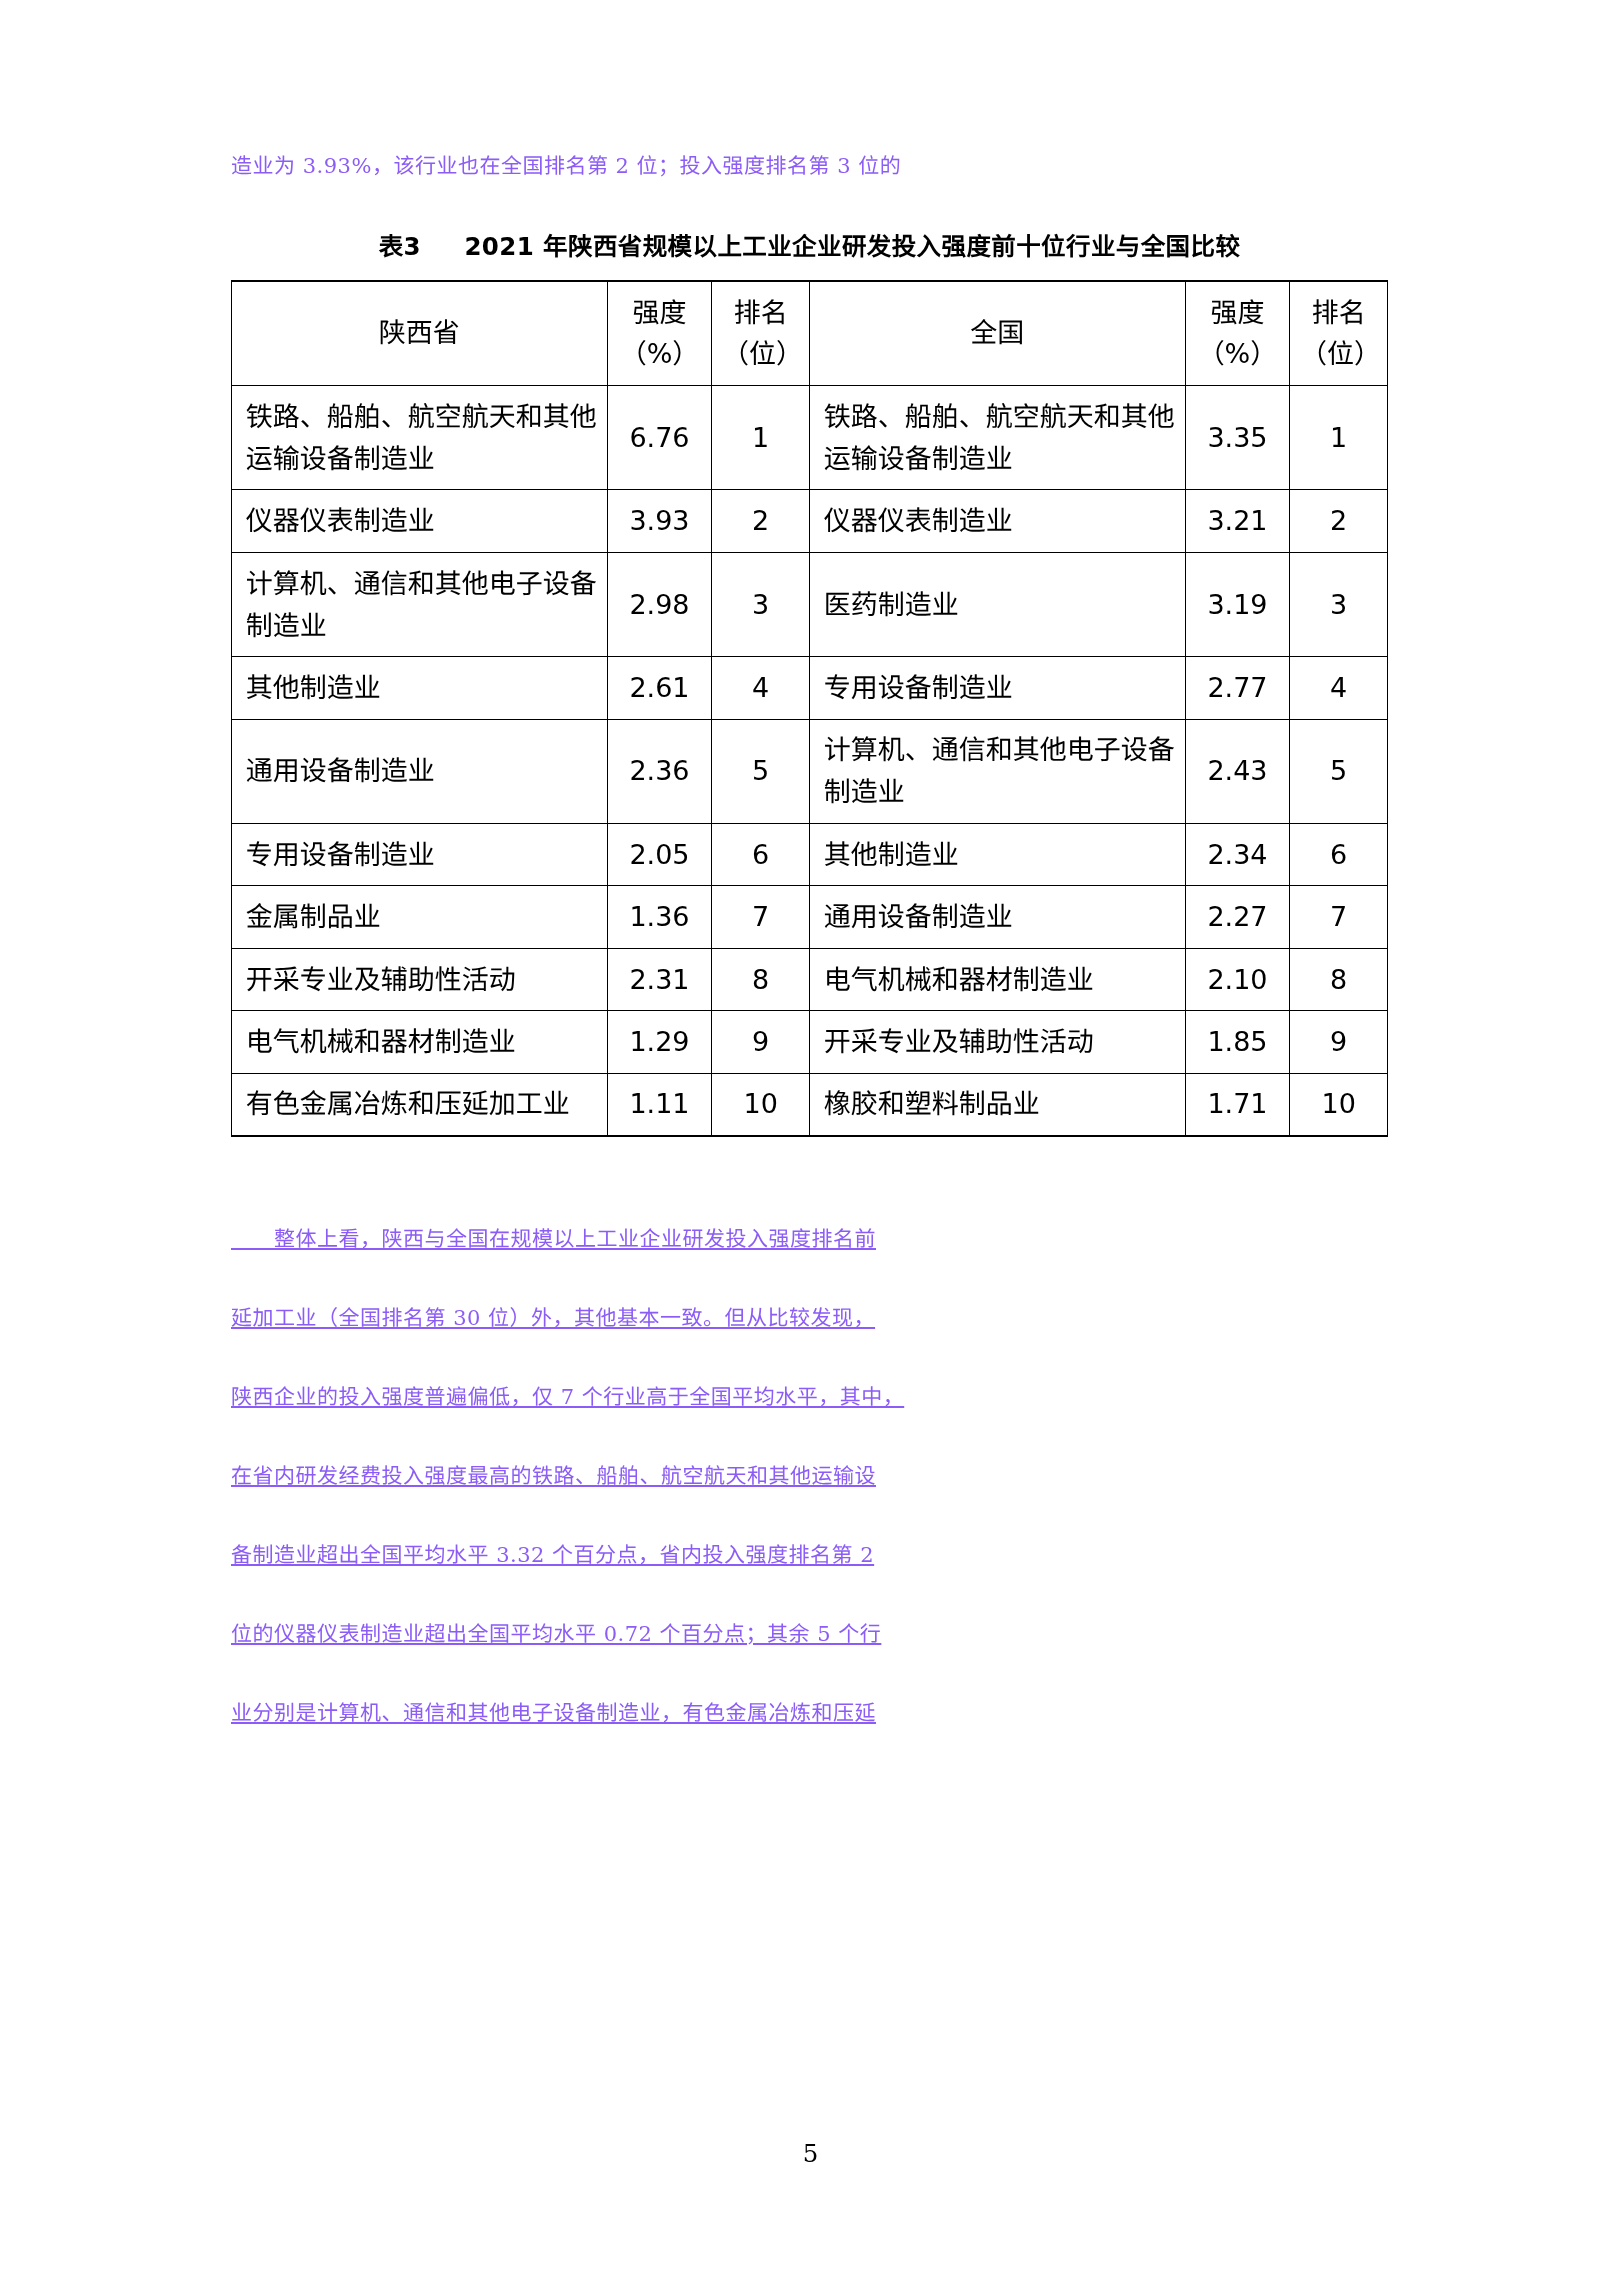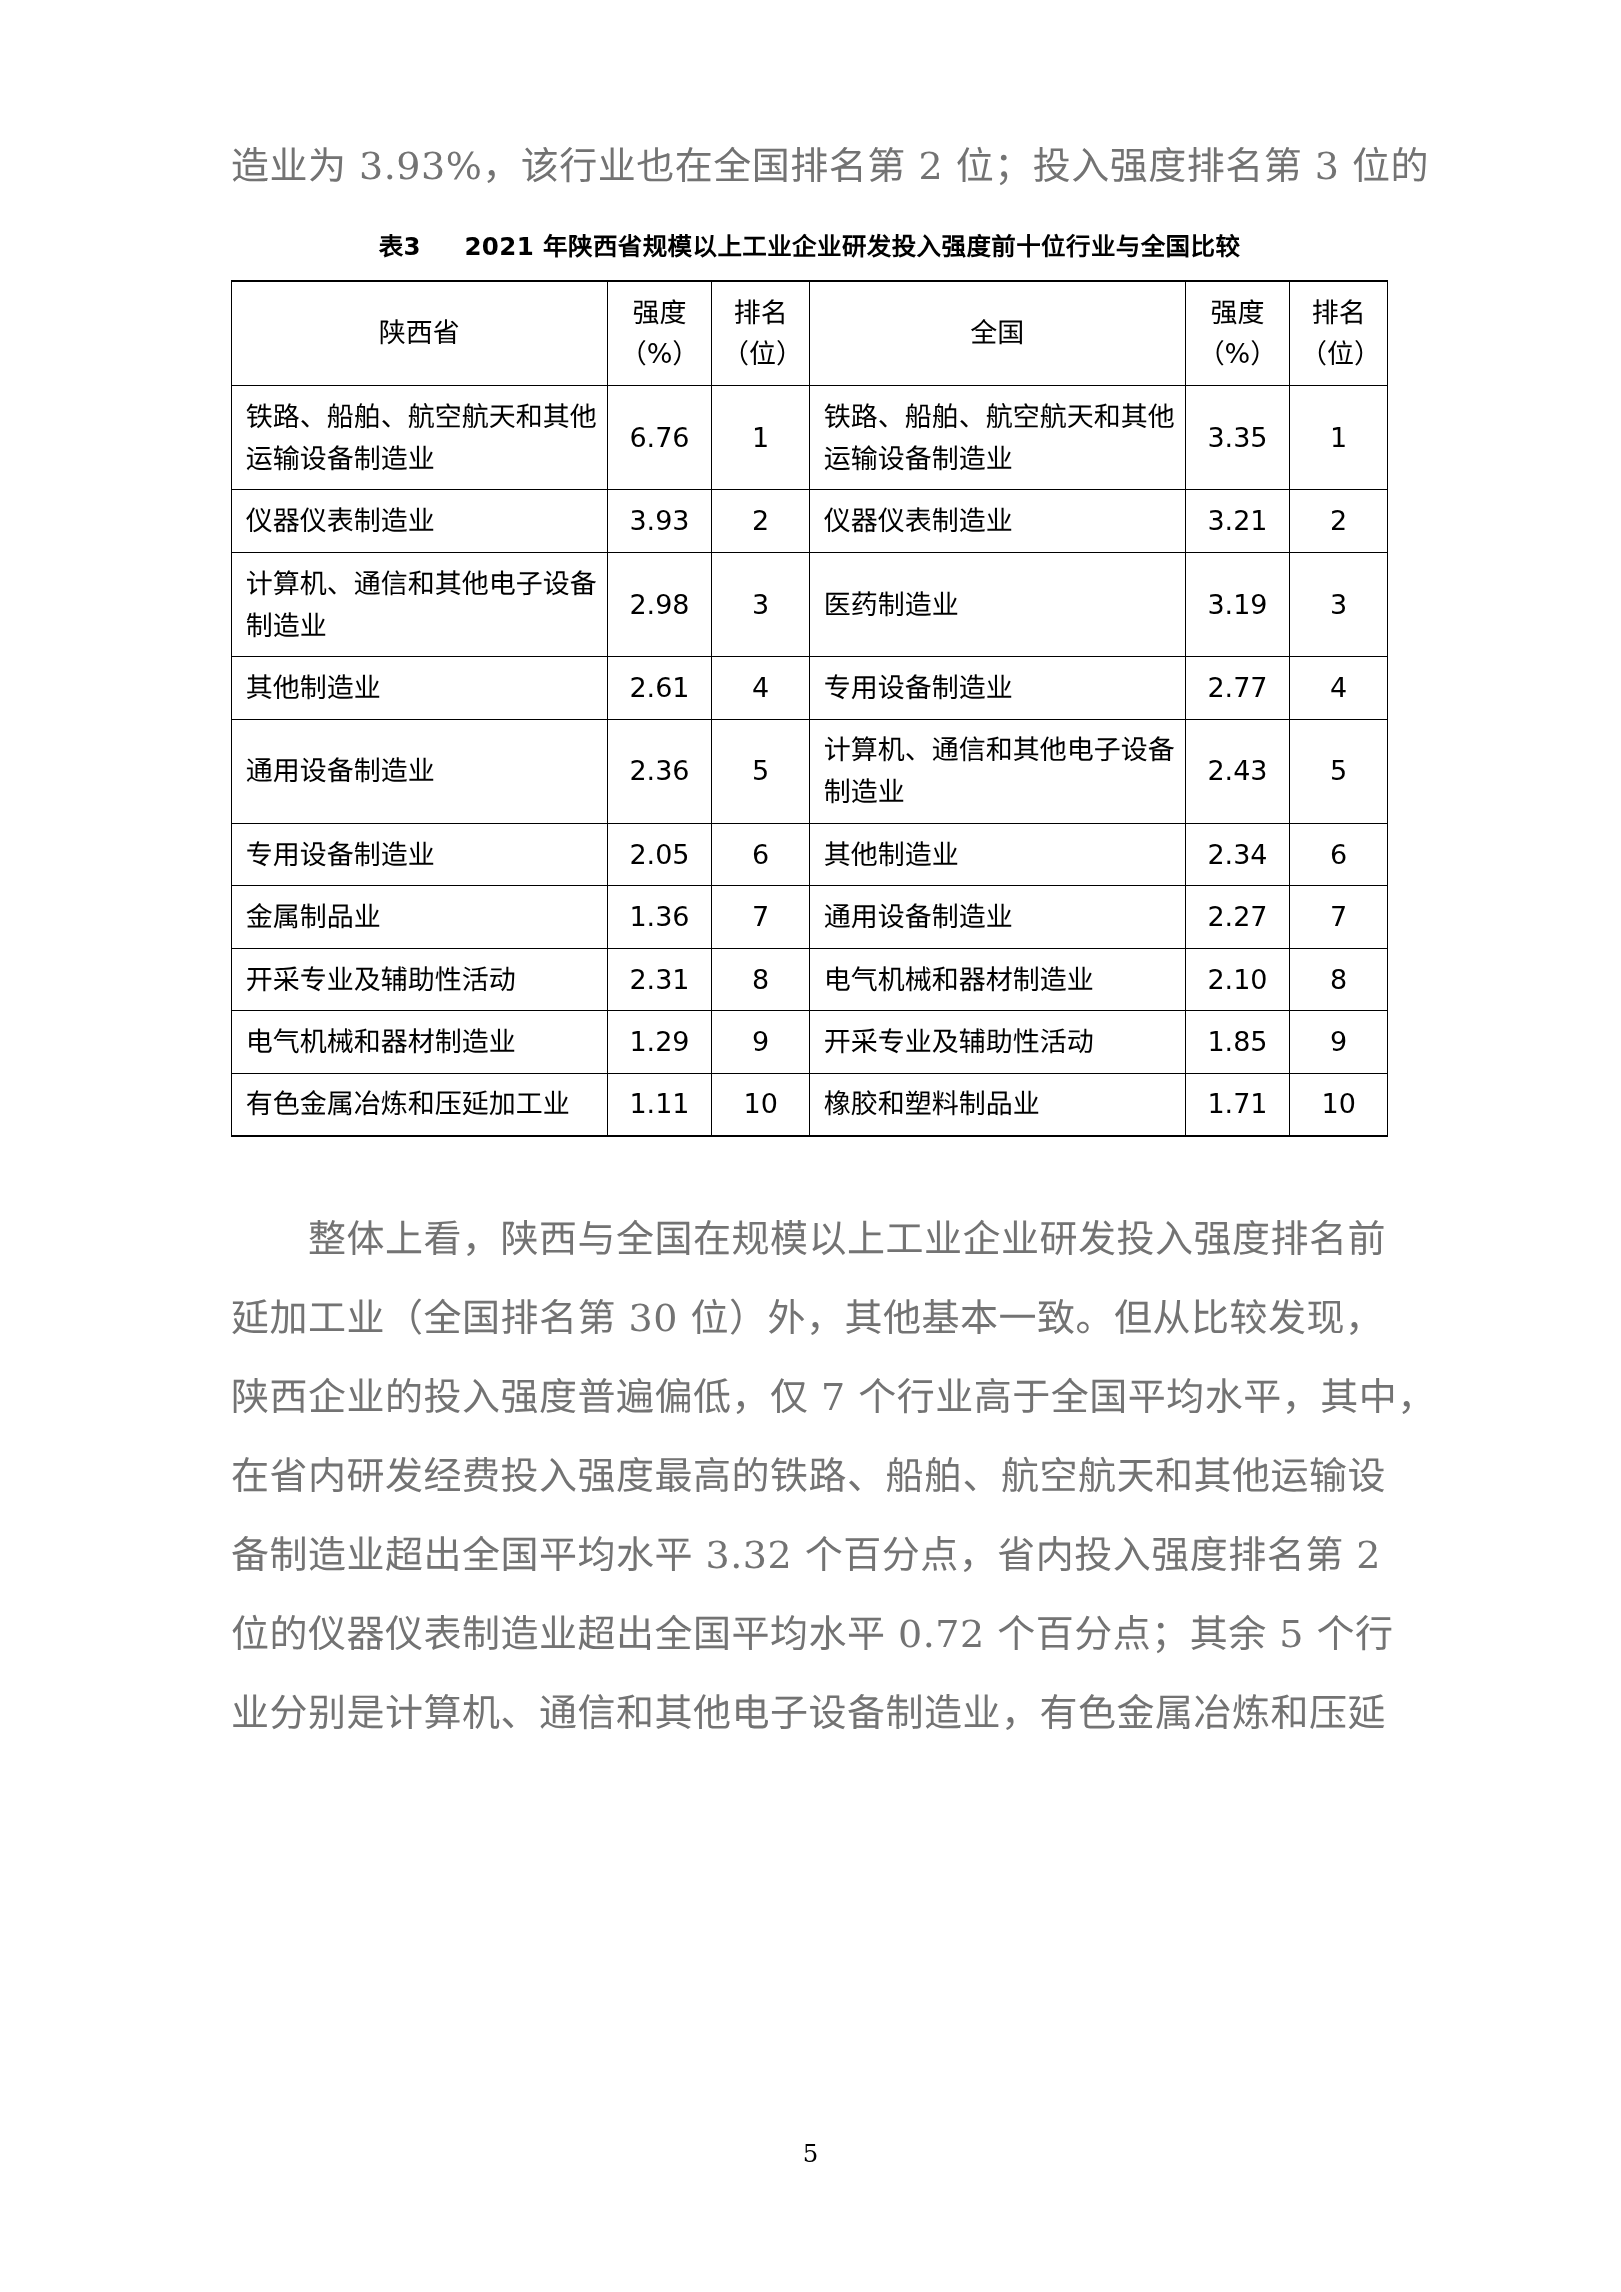--- a/index.html
+++ b/index.html
@@ -23,26 +23,26 @@
   }
   .content {
     position: absolute;
     left: 231px;
     top: 127px;
     width: 1157px;
   }
 
   
   .para {
-    font-size: 38px;
+    font-size: 21px;
     line-height: 79px;
     text-align: justify;
     text-justify: inter-ideograph;
     letter-spacing: 0.5px;
-    color: #737373;
+    color: #8b5cf6;
   }
   .para .ln {
     display: block;
     white-space: nowrap;
   }
 
   
   .table-caption {
     font-family: "DejaVu Sans", "Liberation Sans", sans-serif;
     font-size: 24.5px;
@@ -248,21 +248,21 @@
             <td class="name">有色金属冶炼和压延加工业</td>
             <td class="num">1.11</td>
             <td class="rank">10</td>
             <td class="name">橡胶和塑料制品业</td>
             <td class="num">1.71</td>
             <td class="rank">10</td>
           </tr>
         </tbody>
     </table>
 
-    <div class="para" style="margin-top:63px;">
+    <div class="para" style="margin-top:63px;text-decoration:underline;">
       <span class="ln">　　整体上看，陕西与全国在规模以上工业企业研发投入强度排名前</span>
       <span class="ln">延加工业（全国排名第 30 位）外，其他基本一致。但从比较发现，</span>
       <span class="ln">陕西企业的投入强度普遍偏低，仅 7 个行业高于全国平均水平，其中，</span>
       <span class="ln">在省内研发经费投入强度最高的铁路、船舶、航空航天和其他运输设</span>
       <span class="ln">备制造业超出全国平均水平 3.32 个百分点，省内投入强度排名第 2</span>
       <span class="ln">位的仪器仪表制造业超出全国平均水平 0.72 个百分点；其余 5 个行</span>
       <span class="ln">业分别是计算机、通信和其他电子设备制造业，有色金属冶炼和压延</span>
     </div>
 
   </div>

